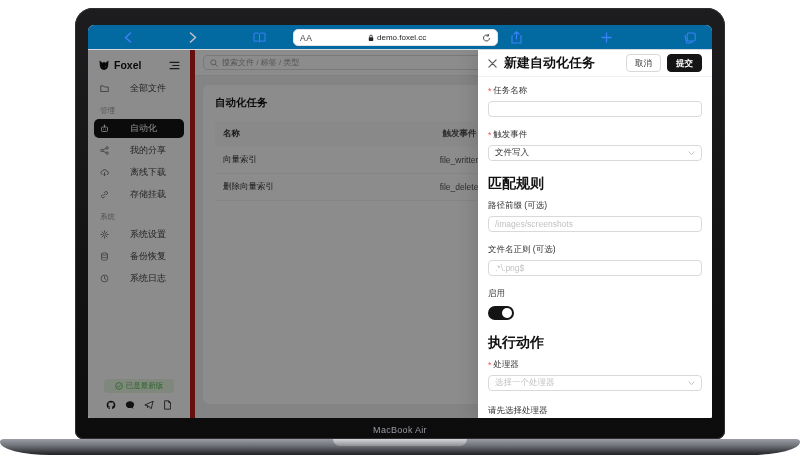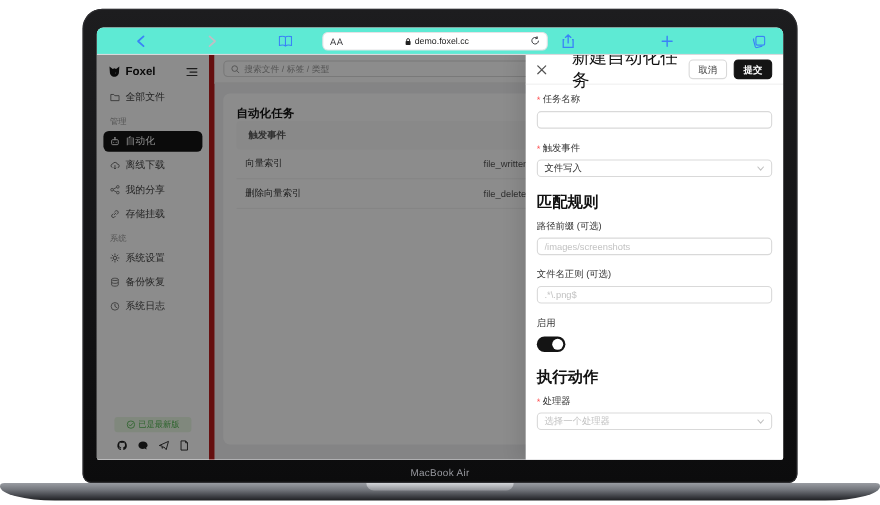--- a/index.html
+++ b/index.html
@@ -16,75 +16,75 @@
   .bezel-label { position:absolute; bottom:4px; left:0; width:100%; text-align:center;
                  font-size:9px; letter-spacing:.3px; color:#9a9ba1; }
   .base { position:absolute; left:0; top:439px; width:800px; height:16px;
           background:linear-gradient(180deg,#9a9da3 0%,#71747a 40%,#3c3e43 78%,#1f2023 100%);
           border-radius:4px 4px 50px 50px / 3px 3px 13px 13px; }
   .base-notch { position:absolute; left:50%; transform:translateX(-50%); top:0;
                 width:134px; height:7px; border-radius:0 0 8px 8px;
                 background:linear-gradient(180deg,#d4d6da,#8f9196); }
 
   
-  .safari { position:relative; height:25px; background:#5eead4; border-bottom:1px solid #d9d9dc; }
+  .safari { position:relative; height:25px; background:#0369a1; border-bottom:1px solid #d9d9dc; }
   .sf { position:absolute; top:0; height:25px; display:flex; align-items:center; justify-content:center; }
   .sf svg { display:block; }
   .blue { color:#3a82f7; } .grayed { color:#bfbfc4; } .dark { color:#3c3c40; }
   .addr-pill { left:205px; width:205px; top:4px; height:17px; background:#fff;
                border:1px solid #e3e3e6; border-radius:5px; display:flex; align-items:center;
                padding:0 6px; position:absolute; }
   .addr-aa { font-size:8.5px; color:#3c3c40; letter-spacing:.5px; }
   .addr-center { flex:1; display:flex; align-items:center; justify-content:center; gap:3px;
                  font-size:8px; color:#222; }
 
   
   .app { position:relative; display:flex; height:368px; background:#f0f1f3; overflow:hidden; }
 
   
   .sidebar { width:107px; background:#fff; border-right:5px solid #b91c1c; padding:7px 6px 6px 6px;
              display:flex; flex-direction:column; font-size:9px; color:#444; flex:0 0 107px; }
   .logo-row { display:flex; align-items:center; gap:4px; padding:2px 4px 8px 4px; }
   .logo-row .name { font-weight:bold; font-size:10.5px; color:#111; flex:1; }
-  .s-item { display:flex; align-items:center; gap:5px; padding:0 6px; height:19px;
+  .s-item { display:flex; align-items:center; gap:21px; padding:0 6px; height:19px;
             border-radius:5px; margin-bottom:3px; color:#444; }
   .s-item svg { color:#666; flex:0 0 auto; }
   .s-item.active { background:#141414; color:#fff; }
   .s-item.active svg { color:#fff; }
   .s-section { font-size:7.5px; color:#9a9a9a; margin:5px 0 3px 6px; }
   .side-bottom { margin-top:auto; }
   .badge { display:flex; align-items:center; justify-content:center; gap:3px;
            background:#e9f7e3; color:#58b957; font-size:7.5px; border-radius:3px;
            padding:2px 4px; margin:0 10px 7px 10px; }
   .link-row { display:flex; align-items:center; justify-content:space-between; padding:0 12px 2px 12px; color:#333; }
 
   
   .main { flex:1; display:flex; flex-direction:column; min-width:0; }
   .main-header { height:26px; background:#fff; display:flex; align-items:center; padding:0 8px;
                  border-bottom:1px solid #ececec; }
   .search-box { flex:1; height:15px; border:1px solid #dcdcdc; border-radius:4px; background:#fff;
                 display:flex; align-items:center; gap:4px; padding:0 6px; color:#9a9a9a; font-size:8px; }
   .main-content { flex:1; padding:9px 8px 14px 8px; }
   .card { background:#fff; border-radius:6px; height:100%; padding:11px 12px; }
-  .card-title { font-size:10.5px; font-weight:bold; color:#111; }
+  .card-title { font-size:10.5px; font-weight:bold; color:#111; margin-bottom:11px; }
   .trow { display:flex; align-items:center; padding:7px 8px; font-size:8.5px; }
   .thead { background:#fafafa; border-radius:3px; font-weight:bold; color:#333; }
   .tbody-row { border-bottom:1px solid #f3f3f3; color:#333; }
   .cell-name { flex:0 0 47%; }
   .cell-trigger { flex:0 0 8%; text-align:right; white-space:nowrap; color:#555; }
 
   
   .mask { position:absolute; left:0; top:0; width:calc(100% - 234px); height:100%;
           background:rgba(0,0,0,0.45); z-index:5; }
 
   
   .drawer { position:absolute; right:0; top:0; width:234px; height:100%; background:#fff; z-index:6;
             box-shadow:-6px 0 16px rgba(0,0,0,0.10); display:flex; flex-direction:column; }
   .drawer-header { display:flex; align-items:center; padding:6px 10px; border-bottom:1px solid #f0f0f0; height:27px; }
-  .drawer-title { font-weight:normal; font-size:16px; color:#111; margin-left:23px; flex:1; }
+  .drawer-title { font-weight:bold; font-size:13px; color:#111; margin-left:7px; flex:1; }
   .btn { font-size:8.5px; border-radius:4px; padding:3px 8px; line-height:1.2; cursor:pointer; }
   .btn-default { background:#fff; border:1px solid #d9d9d9; color:#333; margin-right:6px; }
   .btn-primary { background:#141414; border:1px solid #141414; color:#fff; font-weight:bold; }
   .drawer-body { padding:8px 10px; font-size:8.5px; color:#333; overflow:hidden; }
   .f-label { display:flex; align-items:center; gap:2px; margin-top:12px; }
   .f-label:first-child { margin-top:0; }
   .req { color:#ff4d4f; }
   .f-input { width:100%; height:16px; border:1px solid #d9d9d9; border-radius:4px; padding:0 6px;
              font-size:8.5px; color:#333; margin-top:4px; outline:none; font-family:inherit; background:#fff; }
   .f-input::placeholder { color:#c2c2c2; }
@@ -180,33 +180,33 @@
           <div class="s-item active">
             <svg width="9" height="9" viewBox="0 0 12 12">
                 <rect x="2" y="4" width="8" height="6" rx="1.2" fill="none" stroke="currentColor" stroke-width="1.1"></rect>
                 <path d="M6 4 V1.8 M4.5 7 h.01 M7.5 7 h.01" stroke="currentColor" stroke-width="1.3" stroke-linecap="round"></path>
                 <circle cx="6" cy="1.5" r="0.9" fill="currentColor"></circle>
               </svg>
             <span>自动化</span>
           </div>
           <div class="s-item">
             <svg width="9" height="9" viewBox="0 0 12 12">
-                <path d="M3 8.5 A2.3 2.3 0 0 1 3.3 4 A3 3 0 0 1 9 4.4 A2 2 0 0 1 9.3 8.5" fill="none" stroke="currentColor" stroke-width="1.1"></path>
-                <path d="M6 5.5 V10 M4.5 8.6 L6 10.2 L7.5 8.6" fill="none" stroke="currentColor" stroke-width="1.1"></path>
-              </svg>
-            <span>离线下载</span>
-          </div>
-          <div class="s-item">
-            <svg width="9" height="9" viewBox="0 0 12 12">
                 <circle cx="9.5" cy="2.5" r="1.6" fill="none" stroke="currentColor"></circle>
                 <circle cx="2.5" cy="6" r="1.6" fill="none" stroke="currentColor"></circle>
                 <circle cx="9.5" cy="9.5" r="1.6" fill="none" stroke="currentColor"></circle>
                 <path d="M4 5.2 L8 3.2 M4 6.8 L8 8.8" stroke="currentColor"></path>
               </svg>
             <span>我的分享</span>
+          </div>
+          <div class="s-item">
+            <svg width="9" height="9" viewBox="0 0 12 12">
+                <path d="M3 8.5 A2.3 2.3 0 0 1 3.3 4 A3 3 0 0 1 9 4.4 A2 2 0 0 1 9.3 8.5" fill="none" stroke="currentColor" stroke-width="1.1"></path>
+                <path d="M6 5.5 V10 M4.5 8.6 L6 10.2 L7.5 8.6" fill="none" stroke="currentColor" stroke-width="1.1"></path>
+              </svg>
+            <span>离线下载</span>
           </div>
           <div class="s-item">
             <svg width="9" height="9" viewBox="0 0 12 12">
                 <path d="M5 7 L7 5 M3.6 6 L2.4 7.2 A2 2 0 0 0 5.2 10 L6.4 8.8 M8.4 6.4 L9.6 5.2 A2 2 0 0 0 6.8 2.4 L5.6 3.6" fill="none" stroke="currentColor" stroke-width="1.1" stroke-linecap="round"></path>
               </svg>
             <span>存储挂载</span>
           </div>
 
           <div class="s-section">系统</div>
 
@@ -265,20 +265,21 @@
                   <circle cx="4.2" cy="4.2" r="3.2" fill="none" stroke="#999" stroke-width="1.1"></circle>
                   <path d="M6.6 6.6 L9 9" stroke="#999" stroke-width="1.1" stroke-linecap="round"></path>
                 </svg>
               <span>搜索文件 / 标签 / 类型</span>
             </div>
           </div>
           <div class="main-content">
             <div class="card">
               <div class="card-title">自动化任务</div>
               <div class="trow thead">
+                <span class="cell-name">名称</span>
                 <span class="cell-trigger">触发事件</span>
               </div>
               <div class="trow tbody-row">
                 <span class="cell-name">向量索引</span>
                 <span class="cell-trigger">file_written</span>
               </div>
               <div class="trow tbody-row">
                 <span class="cell-name">删除向量索引</span>
                 <span class="cell-trigger">file_deleted</span>
               </div>
@@ -335,20 +336,21 @@
               <span class="req">*</span>
               <span>处理器</span>
             </div>
             <div class="f-select">
               <span class="sel-placeholder">选择一个处理器</span>
               <svg width="7" height="5" viewBox="0 0 8 6" style="color:#c2c2c2">
                   <path d="M1 1 L4 4.5 L7 1" fill="none" stroke="currentColor" stroke-width="1.2" stroke-linecap="round"></path>
                 </svg>
             </div>
 
+            <div class="helper">请先选择处理器</div>
           </div>
         </section>
 
       </div>
     </div>
     <div class="bezel-label">MacBook Air</div>
   </div>
 
   <div class="base">
     <div class="base-notch"></div>

